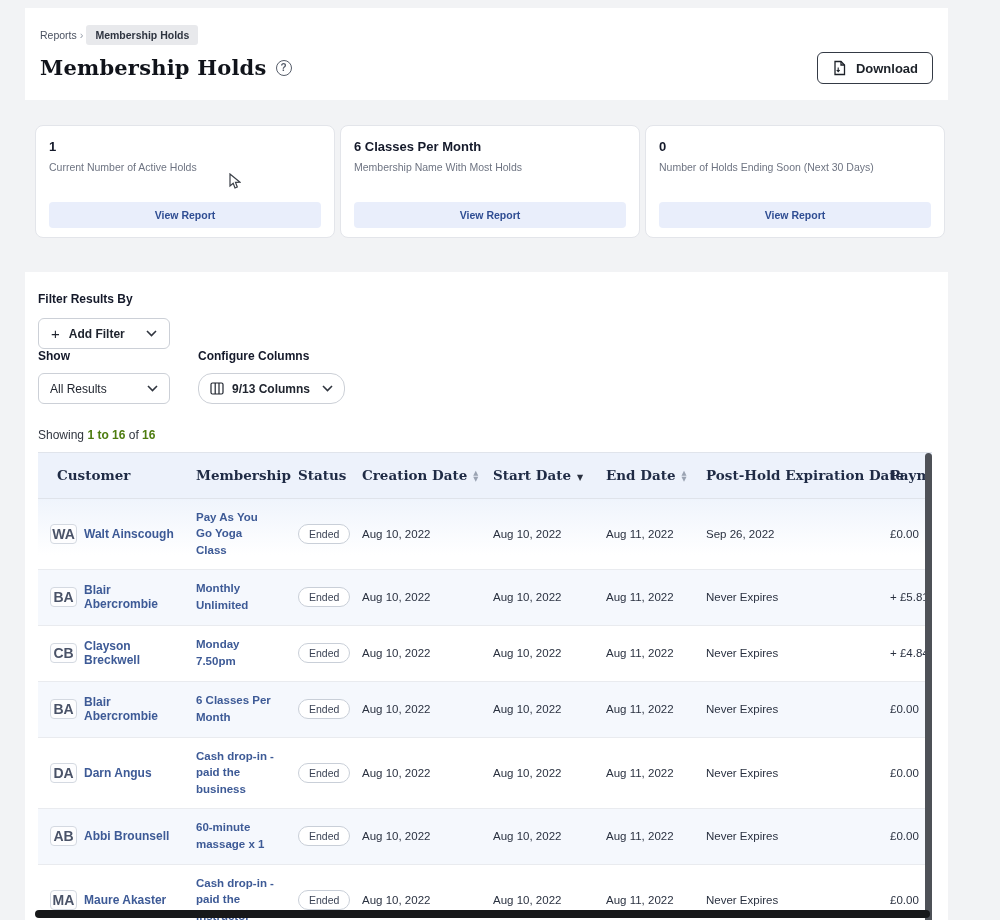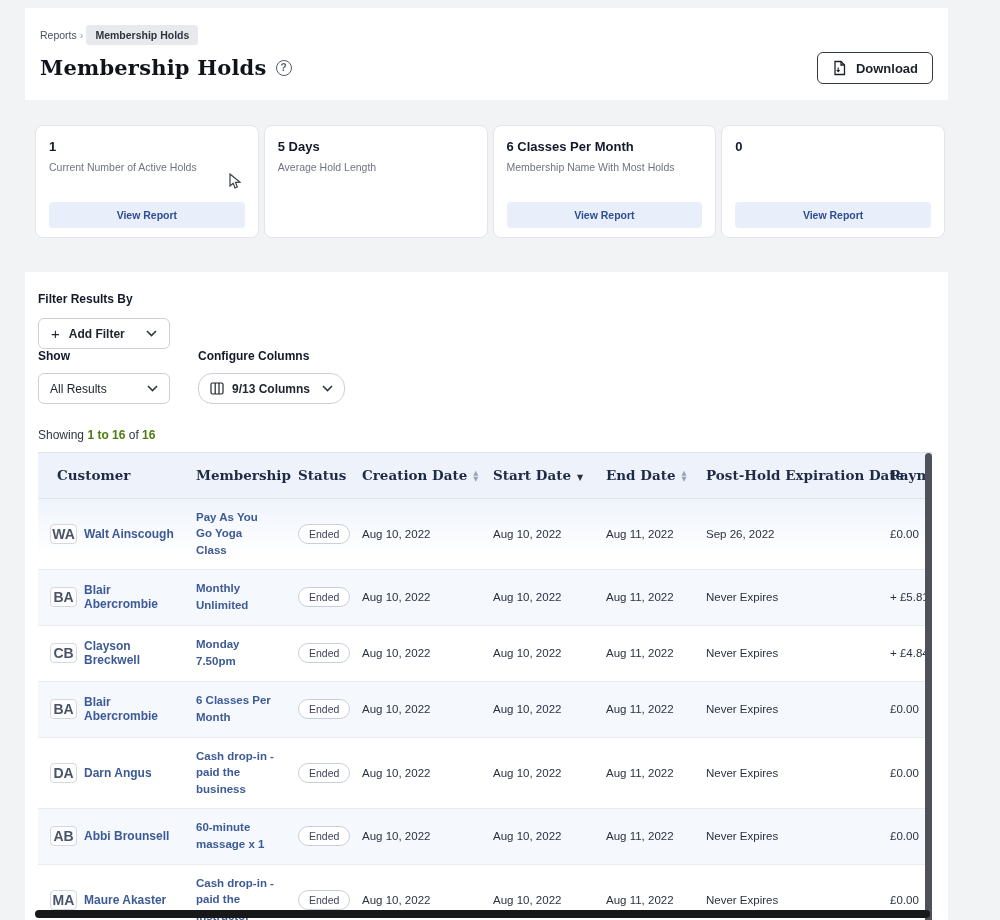--- a/index.html
+++ b/index.html
@@ -171,30 +171,27 @@
   </button>
 </div>
 
 <div class="stats-row">
   <div class="stat-card">
     <div class="stat-title">1</div>
     <div class="stat-desc">Current Number of Active Holds</div>
     <button class="view-report-btn">View Report</button>
   </div>
   <div class="stat-card">
-    <div class="stat-title">5 Days</div>
-    <div class="stat-desc">Average Hold Length</div>
-  </div>
-  <div class="stat-card">
     <div class="stat-title">6 Classes Per Month</div>
     <div class="stat-desc">Membership Name With Most Holds</div>
     <button class="view-report-btn">View Report</button>
   </div>
   <div class="stat-card">
     <div class="stat-title">0</div>
+    <div class="stat-desc">Number of Holds Ending Soon (Next 30 Days)</div>
     <button class="view-report-btn">View Report</button>
   </div>
 </div>
 
 <div class="cursor-overlay">
   <svg width="14" height="17" viewBox="0 0 14 17">
     <path d="M3 1 L3 13 L6.2 10.2 L8 15 L10.3 14 L8.5 9.4 L13 9.2 Z" fill="#ffffff" stroke="#3a3f47" stroke-width="1.2"></path>
   </svg>
 </div>
 

